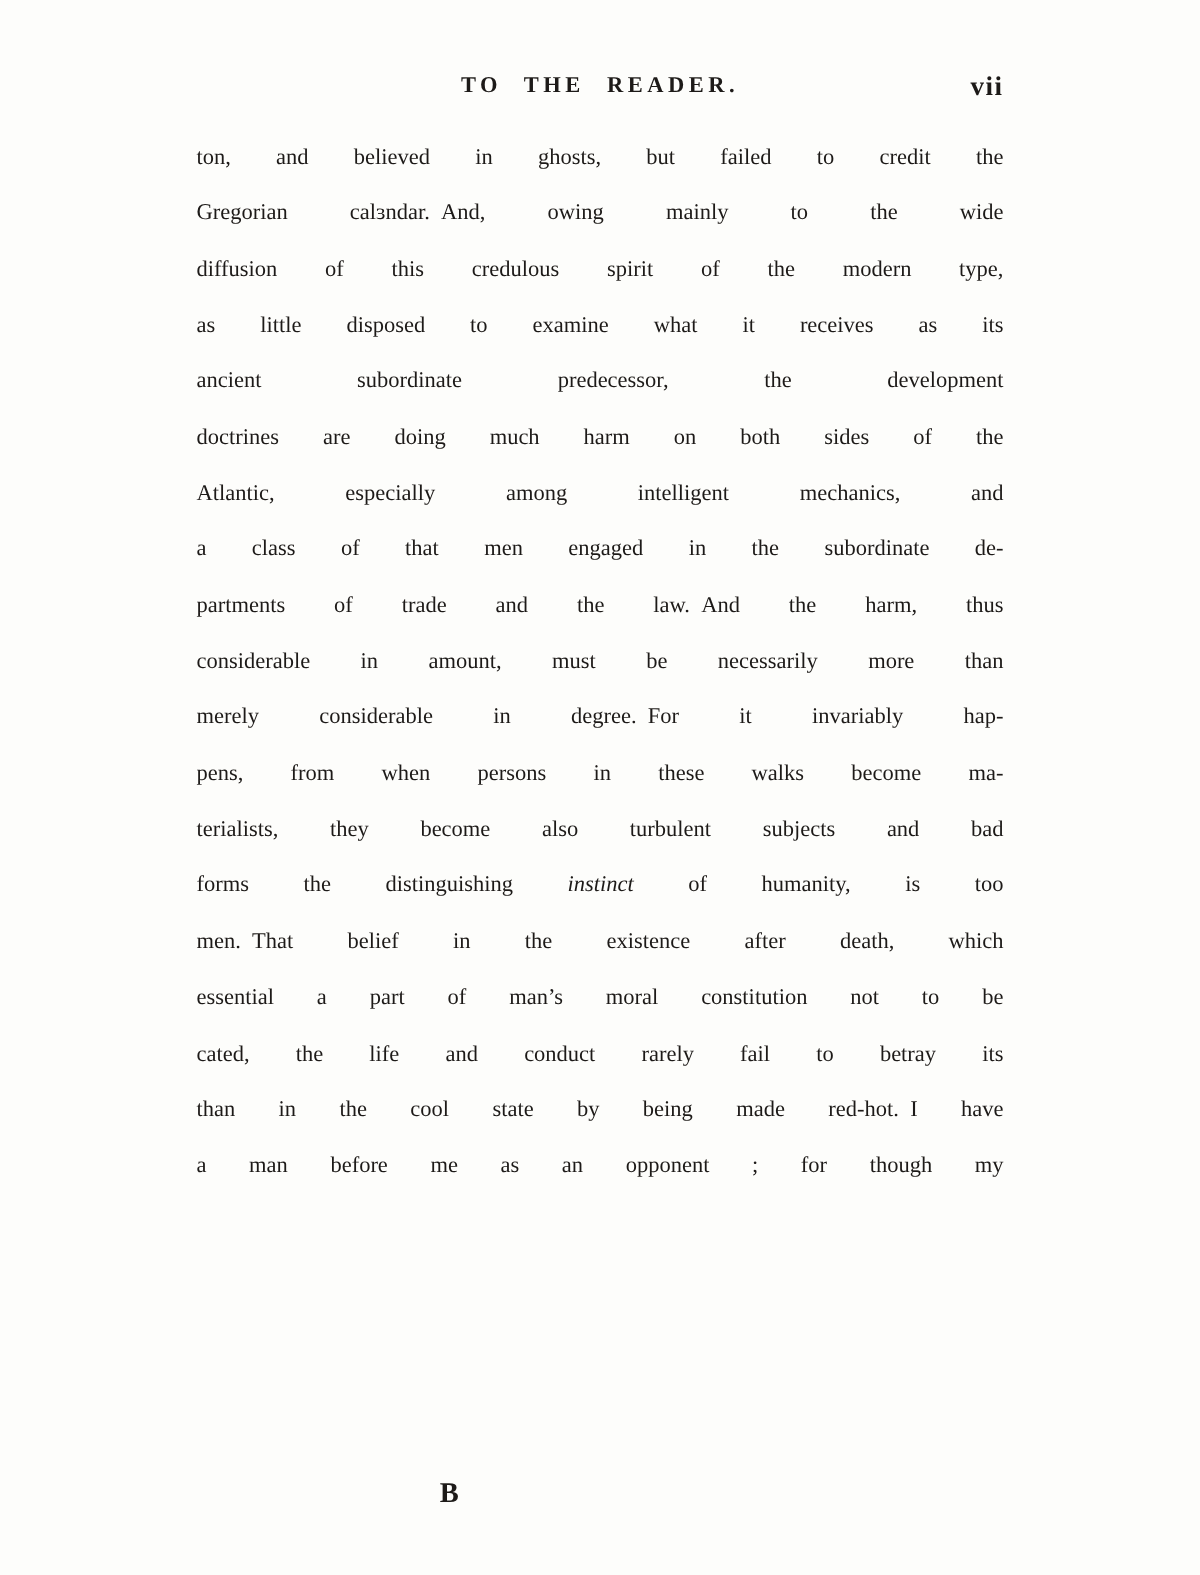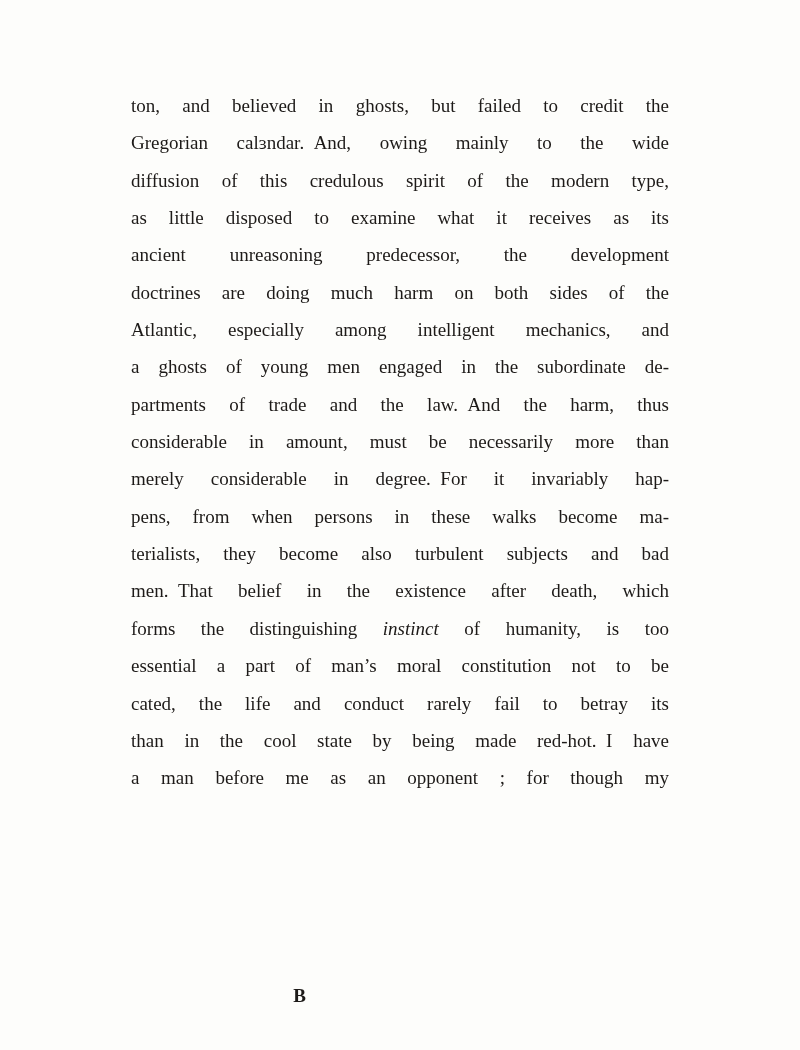--- a/index.html
+++ b/index.html
@@ -40,21 +40,21 @@
     top: 0;
     font-size: 18px;
     font-weight: bold;
     letter-spacing: 1px;
   }
   .text-block {
     position: absolute;
     left: 131px;
     top: 87px;
     width: 538px;
-    font-size: 19px;
+    font-size: 15px;
     line-height: 37.35px;
   }
   .line {
     height: 37.35px;
     text-align: justify;
     text-align-last: justify;
     white-space: normal;
   }
   .line em {
     font-style: italic;
@@ -68,37 +68,41 @@
     font-size: 19px;
     font-weight: bold;
     letter-spacing: 1px;
   }
 </style>
 </head>
 <body>
 
 <div class="page">
 
+  <div class="header-row">
+    <span class="running-title">TO THE READER.</span>
+    <span class="page-number">vii</span>
+  </div>
 
   <div class="text-block" id="text-block">
       <div class="line"><span>ton, and believed in ghosts, but failed to credit the</span></div>
       <div class="line"><span>Gregorian calɜndar. And, owing mainly to the wide</span></div>
       <div class="line"><span>diffusion of this credulous spirit of the modern type,</span></div>
       <div class="line"><span>as little disposed to examine what it receives as its</span></div>
-      <div class="line"><span>ancient unreasoning predecessor, the development</span></div>
+      <div class="line"><span>ancient subordinate predecessor, the development</span></div>
       <div class="line"><span>doctrines are doing much harm on both sides of the</span></div>
       <div class="line"><span>Atlantic, especially among intelligent mechanics, and</span></div>
-      <div class="line"><span>a ghosts of young men engaged in the subordinate de-</span></div>
+      <div class="line"><span>a class of that men engaged in the subordinate de-</span></div>
       <div class="line"><span>partments of trade and the law. And the harm, thus</span></div>
       <div class="line"><span>considerable in amount, must be necessarily more than</span></div>
       <div class="line"><span>merely considerable in degree. For it invariably hap-</span></div>
       <div class="line"><span>pens, from when persons in these walks become ma-</span></div>
       <div class="line"><span>terialists, they become also turbulent subjects and bad</span></div>
+      <div class="line"><span>forms the distinguishing </span><em>instinct</em><span> of humanity, is too</span></div>
       <div class="line"><span>men. That belief in the existence after death, which</span></div>
-      <div class="line"><span>forms the distinguishing </span><em>instinct</em><span> of humanity, is too</span></div>
       <div class="line"><span>essential a part of man’s moral constitution not to be</span></div>
       <div class="line"><span>cated, the life and conduct rarely fail to betray its</span></div>
       <div class="line"><span>than in the cool state by being made red-hot. I have</span></div>
       <div class="line"><span>a man before me as an opponent ; for though my</span></div>
     </div>
 
   <div class="signature">B</div>
 
 </div>
 

